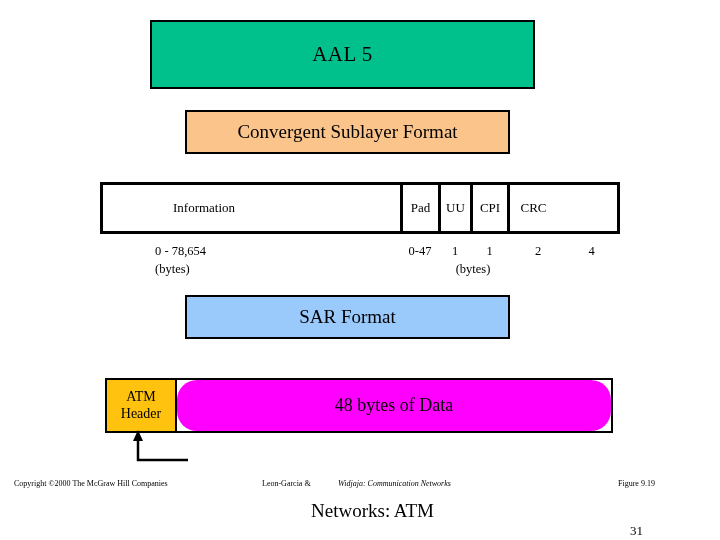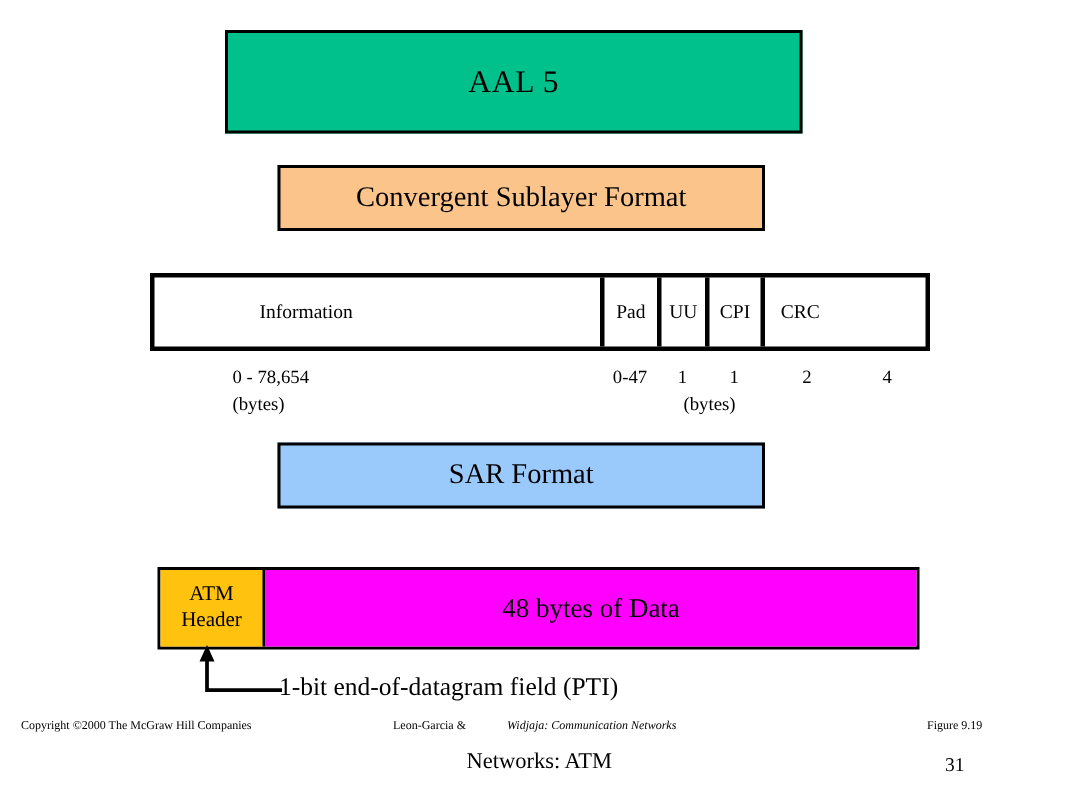--- a/index.html
+++ b/index.html
@@ -115,20 +115,21 @@
     display: flex; flex-direction: column;
     align-items: center; justify-content: center;
     font-size: 14px;
     line-height: 1.15;
   }
   #sar-row .payload {
     flex: 1;
     background: #FF00FF;
     display: flex; align-items: center; justify-content: center;
     font-size: 18px;
+    border-radius: 20px;
   }
 
   
   #callout-arrow {
     left: 118px; top: 428px;
     width: 90px; height: 40px;
     overflow: visible;
   }
   #callout-label {
     left: 186px; top: 448px;
@@ -136,22 +137,22 @@
     white-space: nowrap;
   }
 
   
   .footer-txt { font-size: 8px; white-space: nowrap; }
   #footer-copyright { left: 14px;  top: 479px; }
   #footer-authors   { left: 262px; top: 479px; }
   #footer-booktitle { left: 338px; top: 479px; font-style: italic; }
   #footer-figure    { left: 618px; top: 479px; }
 
-  #footer-course { left: 311px; top: 500px; font-size: 15px; white-space: nowrap; }
-  #footer-page   { left: 630px; top: 502px; font-size: 13px; }
+  #footer-course { left: 311px; top: 500px; font-size: 19px; white-space: nowrap; }
+  #footer-page   { left: 630px; top: 523px; font-size: 13px; }
 </style>
 </head>
 <body>
 
 <div id="slide">
 
   <div id="title-banner" class="abs">
     <span class="txt">AAL 5</span>
   </div>
 
@@ -197,21 +198,20 @@
     </div>
     <div class="payload">
       <span>48 bytes of Data</span>
     </div>
   </div>
 
   <svg id="callout-arrow" class="abs" width="90" height="40" viewBox="0 0 90 40">
     <polyline points="20,10 20,32 70,32" fill="none" stroke="#000000" stroke-width="2.5"></polyline>
     <polygon points="20,2 15,13 25,13" fill="#000000"></polygon>
   </svg>
-  <div id="callout-label" class="abs">1-bit end-of-datagram field (PTI)</div>
 
   <div id="footer-copyright" class="abs footer-txt">Copyright ©2000 The McGraw Hill Companies</div>
   <div id="footer-authors" class="abs footer-txt">Leon-Garcia &amp;</div>
   <div id="footer-booktitle" class="abs footer-txt">Widjaja:  Communication Networks</div>
   <div id="footer-figure" class="abs footer-txt">Figure 9.19</div>
   <div id="footer-course" class="abs">Networks: ATM</div>
   <div id="footer-page" class="abs">31</div>
 
 </div>
 

